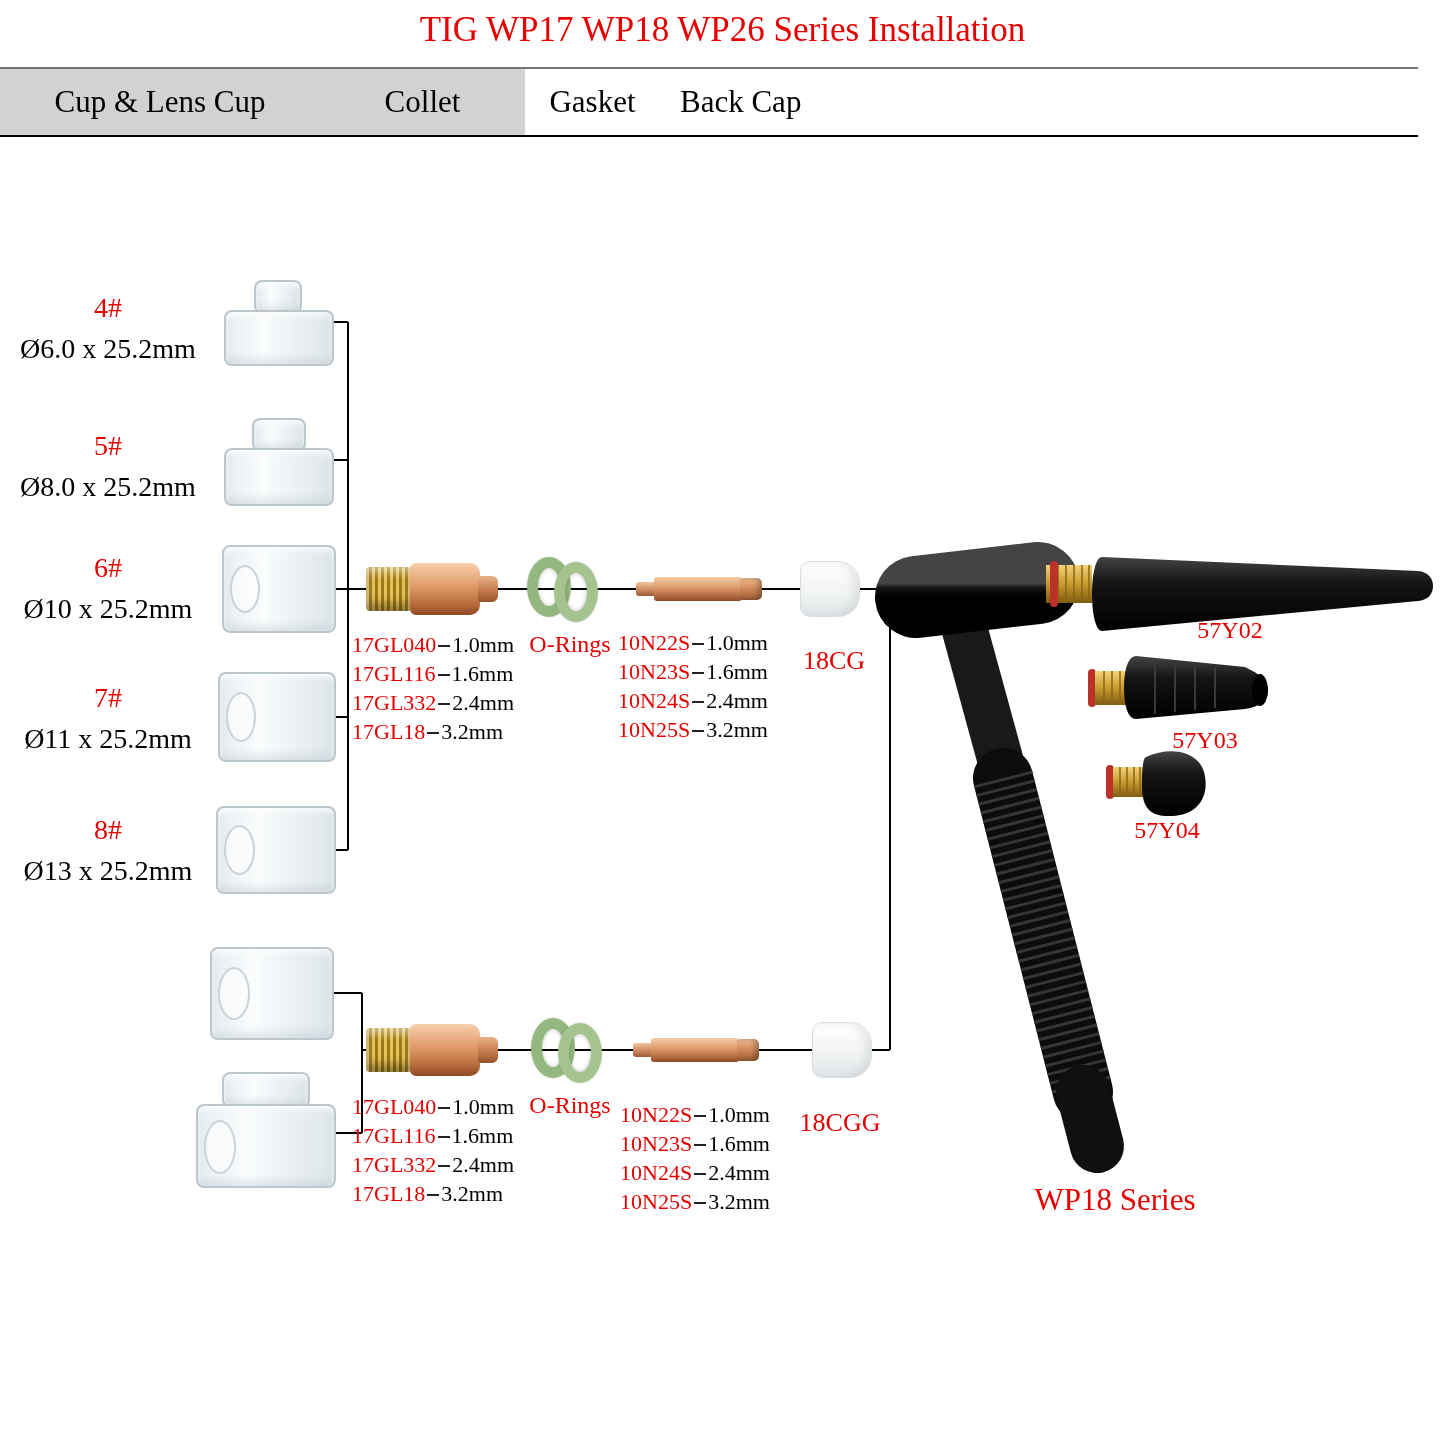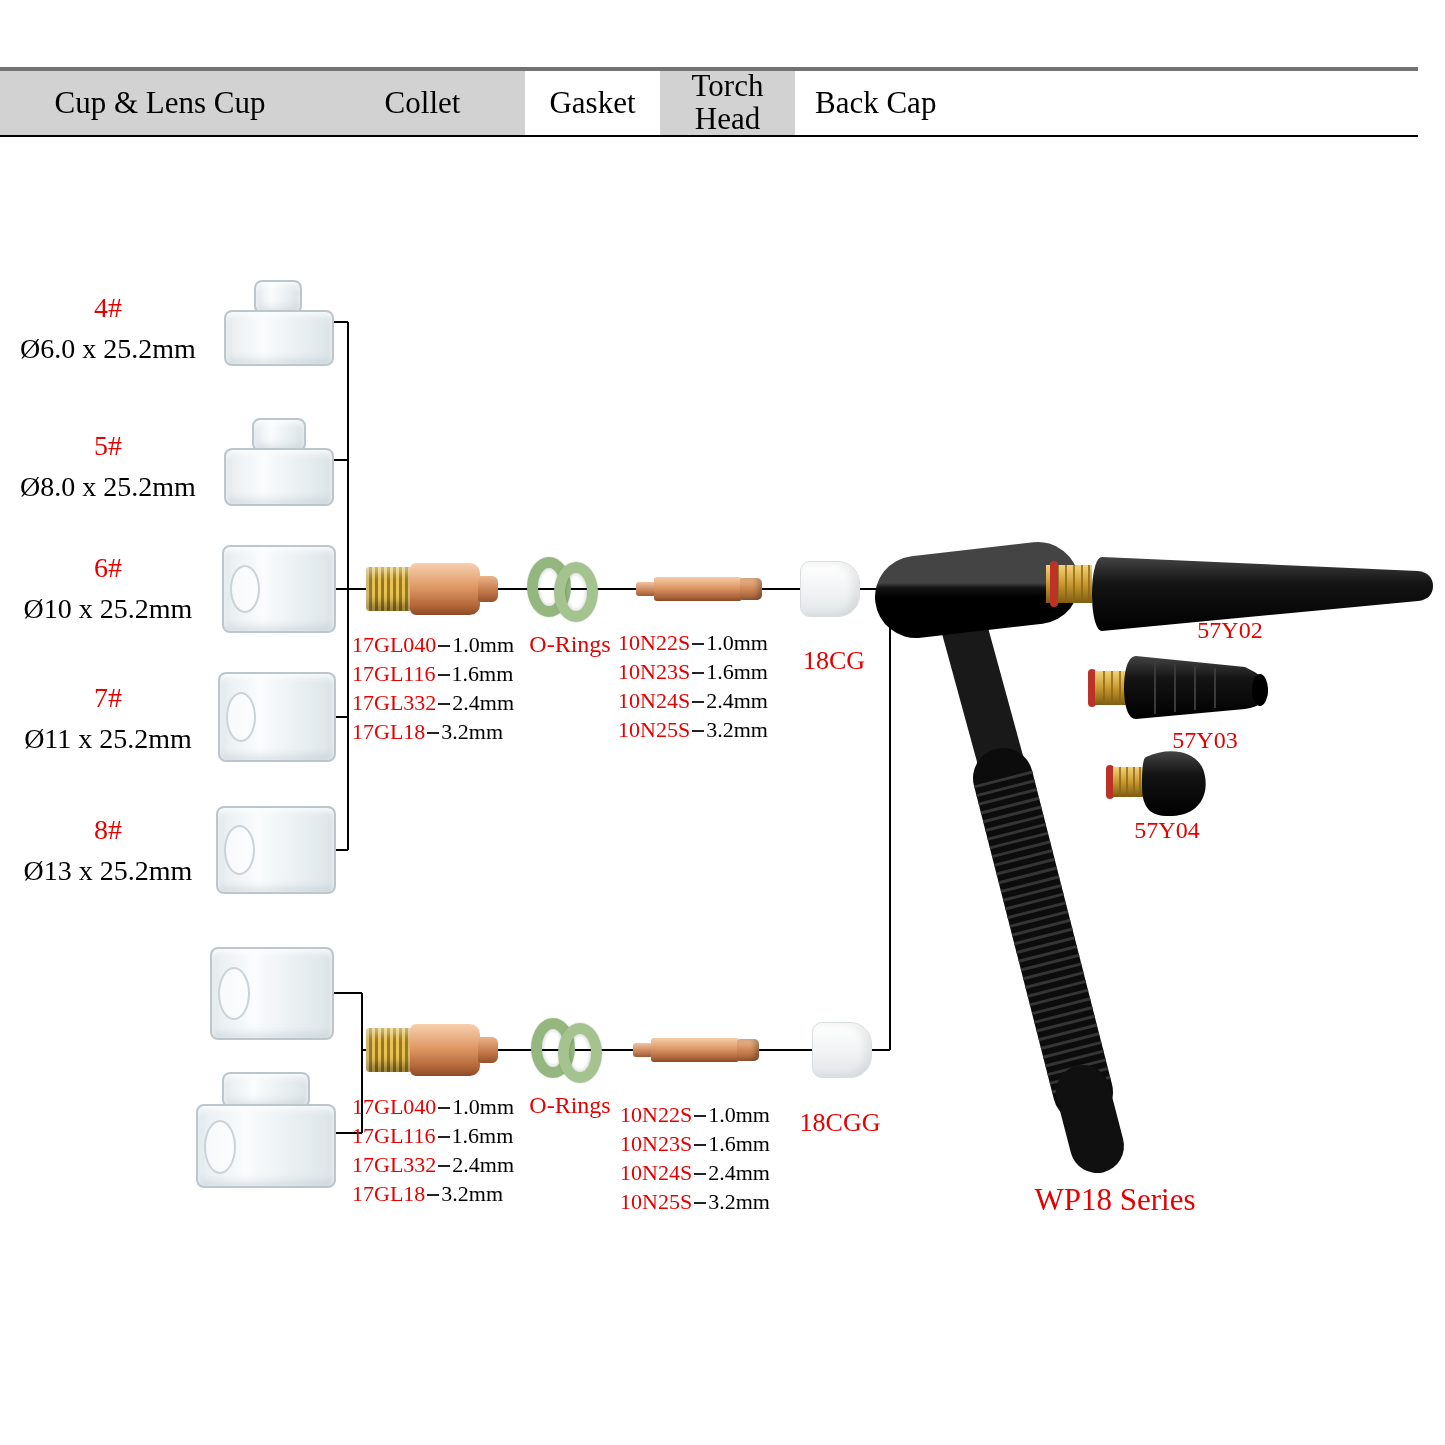--- a/index.html
+++ b/index.html
@@ -4,21 +4,21 @@
 <style>
   * { box-sizing: border-box; }
   html, body { margin: 0; padding: 0; }
   body { font-family: "Liberation Serif", serif; background: #fff; }
   #canvas { position: relative; width: 1445px; height: 1445px; background: #fff; overflow: hidden; }
 
   .title { position: absolute; top: 10px; left: 0; width: 100%; text-align: center;
            font-size: 35px; color: #e60000; }
 
   .header-band { position: absolute; top: 67px; left: 0; width: 1418px; height: 70px;
-                 border-top: 4px solid #737373; border-bottom: 2px solid #000; display: flex; }
+                 border-top: 2px solid #737373; border-bottom: 2px solid #000; display: flex; }
   .hcell { display: flex; align-items: center; justify-content: center;
            font-size: 31px; color: #000; height: 100%; text-align: center; line-height: 1.05; }
   .hcell.shaded { background: #d2d2d2; }
   .hcell.left-align { justify-content: flex-start; padding-left: 20px; text-align: left; }
 
   svg.overlay { position: absolute; left: 0; top: 0; }
 
   
   .cup { position: absolute; }
   .cup .neck, .cup .body {
@@ -76,26 +76,26 @@
   .gasket-label { font-size: 26px; }
 
   .series { position: absolute; left: 995px; top: 1176px; width: 240px; text-align: center;
             font-size: 31px; color: #e60000; line-height: 47px; }
 </style>
 </head>
 <body>
 
 <div id="canvas">
 
+  <div class="title">TIG WP17 WP18 WP26 Series Installation</div>
 
   <div class="header-band">
     <div class="hcell shaded" style="width:320px">Cup &amp; Lens Cup</div>
     <div class="hcell shaded" style="width:205px">Collet</div>
     <div class="hcell" style="width:135px">Gasket</div>
-    <div class="hcell shaded" style="width:135px">Torch Head</div>
     <div class="hcell left-align" style="width:405px">Back Cap</div>
   </div>
 
   <svg class="overlay" width="1445" height="1445" viewBox="0 0 1445 1445">
     <defs>
       <linearGradient id="gBrass" x1="0" y1="0" x2="0" y2="1">
         <stop offset="0" stop-color="#f3d37a"></stop>
         <stop offset="0.5" stop-color="#c9992f"></stop>
         <stop offset="1" stop-color="#7d5c13"></stop>
       </linearGradient>

